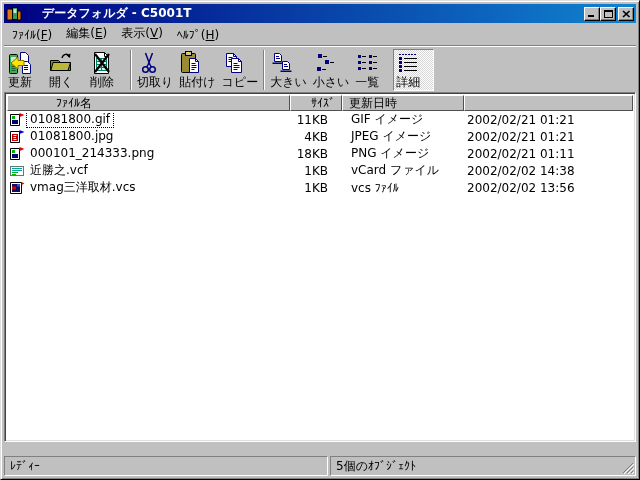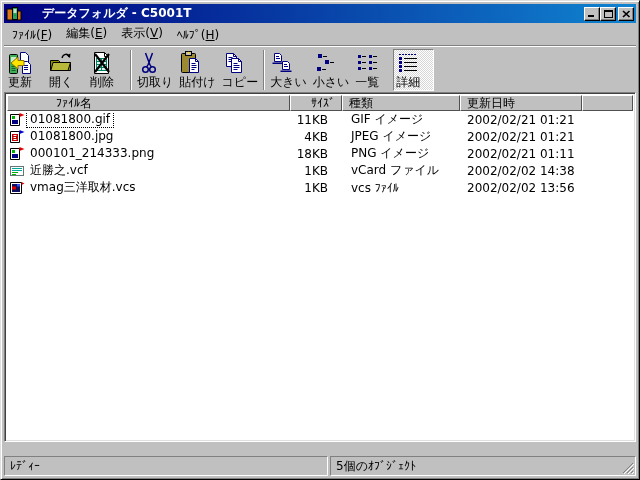--- a/index.html
+++ b/index.html
@@ -203,21 +203,20 @@
           </g>
           <path d="M8 7.5h13M8 11.5h13M8 15.5h13M8 19.5h13" stroke="#000" fill="none"></path>
         </svg>
         <div class="tlabel">詳細</div>
       </div>
     </div>
   <div class="listview">
     <div class="lheader" id="lheader">
         <div class="hcell" style="width: 283px; padding-left: 48px;">ﾌｧｲﾙ名</div>
         <div class="hcell right" style="width: 52px;">ｻｲｽﾞ</div>
-        <div class="hcell" style="width: 118px;">種類</div>
         <div class="hcell" style="width: 122px;">更新日時</div>
         <div class="hcell fill"></div>
       </div>
     <div class="lbody" id="lbody">
         <div class="lrow">
           <div class="cell c-name">
             <svg width="16" height="16" viewBox="0 0 16 16">
               <path d="M1.5 2.5h9v11h-9z" fill="#fff" stroke="#000"></path>
               <rect x="3" y="4" width="3" height="3" fill="#00b000"></rect>
               <rect x="3" y="8" width="6" height="4" fill="#000080"></rect>

